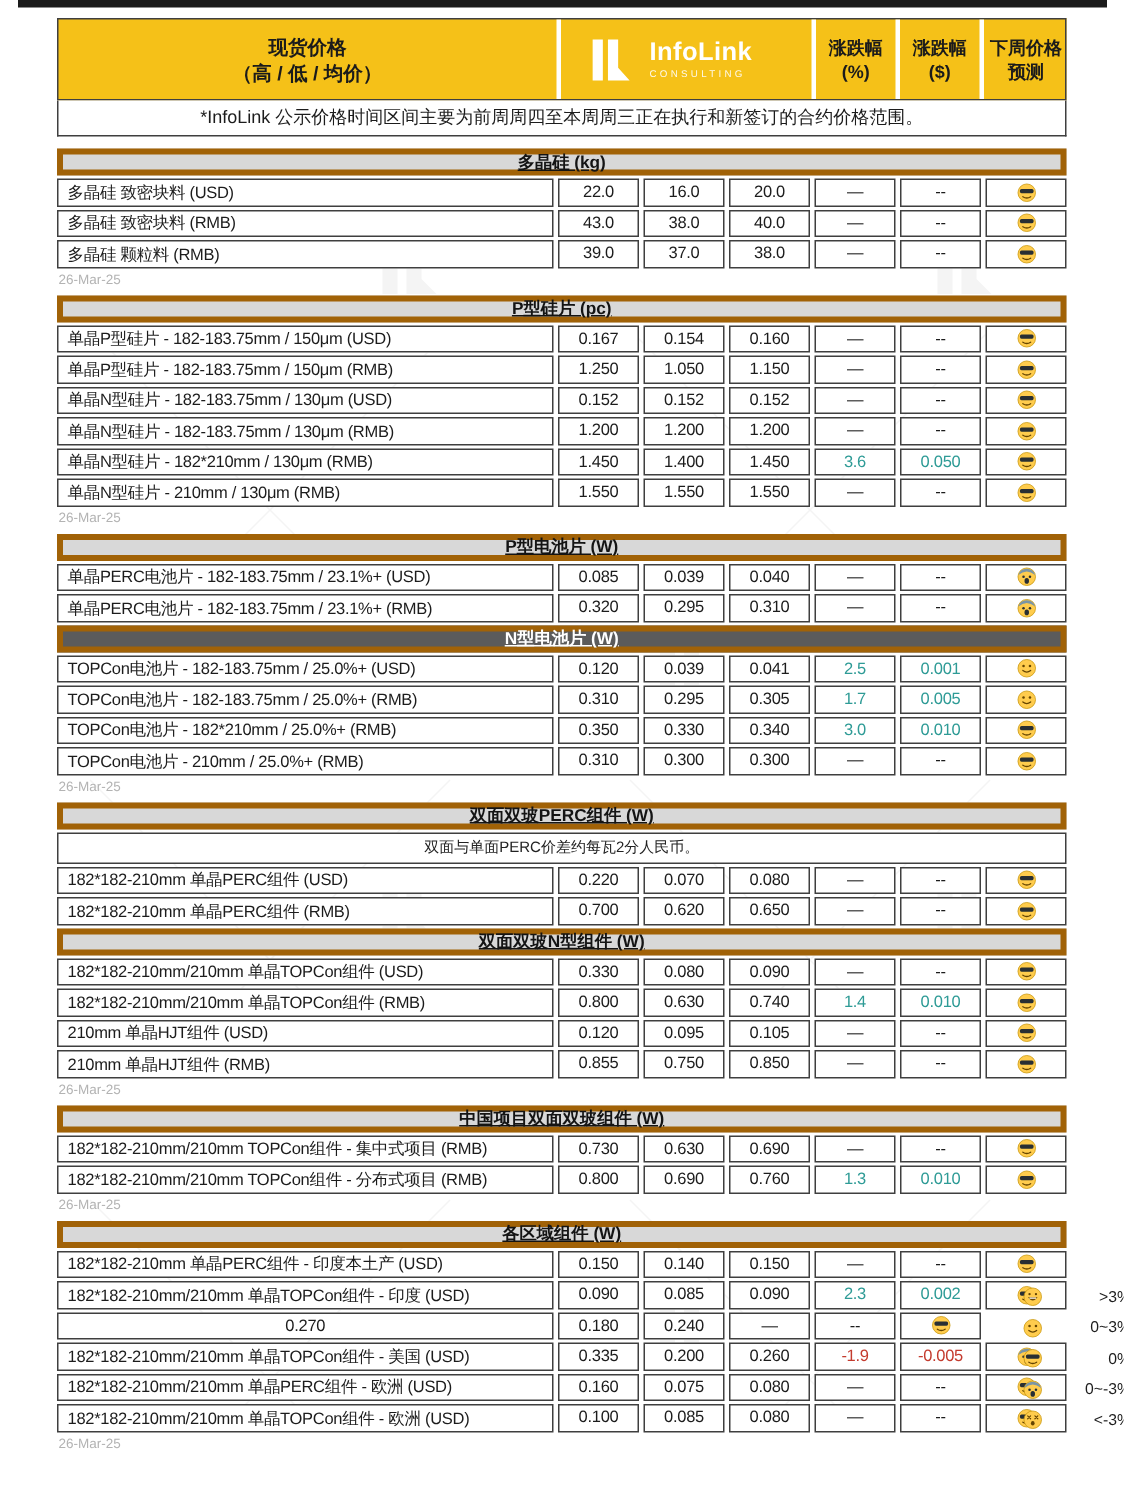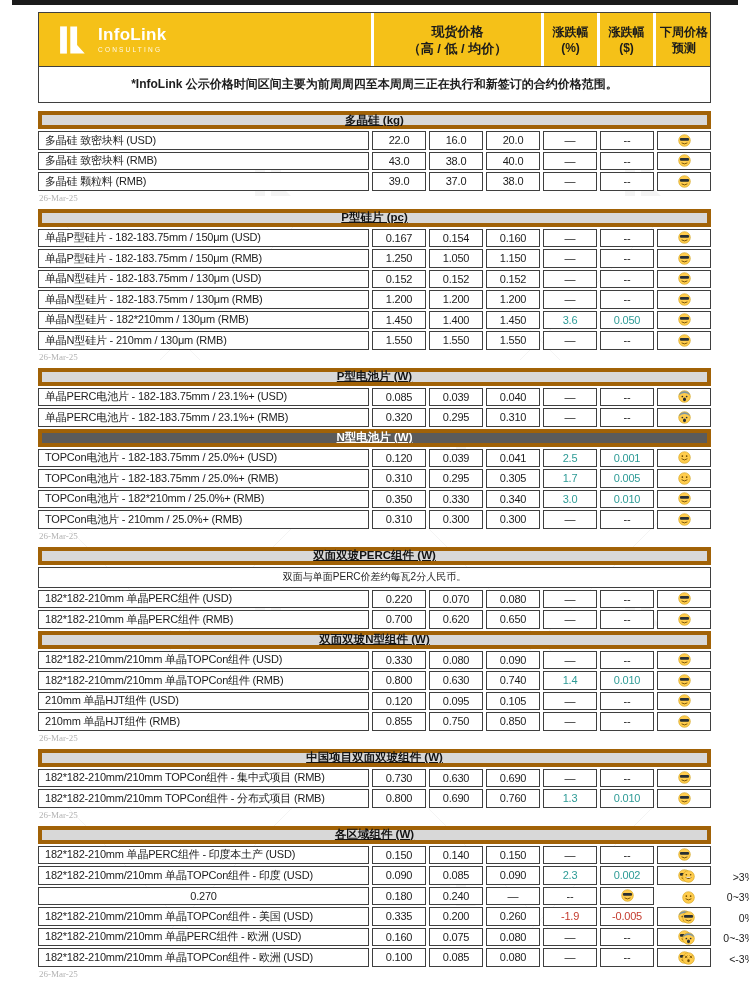--- a/index.html
+++ b/index.html
@@ -29,22 +29,22 @@
   .mh-cell + .mh-cell { border-left: 3px solid #ffffff; }
   .mh-title { font-weight: bold; font-size: 13px; line-height: 17px; color: #1b1b1b; text-align: center; }
   .mh-sub   { font-weight: bold; font-size: 12px; line-height: 16px; color: #1b1b1b; text-align: center; }
   #brand { flex-direction: row; justify-content: flex-start; padding-left: 16px; gap: 9px; }
   #brand-text { display: flex; flex-direction: column; }
   #brand-name { color: #fff; font-weight: bold; font-size: 17px; letter-spacing: .3px; line-height: 18px; }
   #brand-sub  { color: rgba(255,255,255,.9); font-size: 6.5px; letter-spacing: 2.2px; margin-top: 2px; }
   
   #note-row {
     border: 1px solid #3f3f3f; border-top: none;
-    height: 36px; display: flex; align-items: center; justify-content: center;
-    font-weight: bold; font-size: 12px; background: #fff;
+    height: 24px; display: flex; align-items: center; justify-content: center;
+    font-weight: normal; font-size: 12px; background: #fff;
   }
   
   #blocks { margin-top: 8px; }
   .block-wrap { position: relative; }
   .sec-header {
     margin-top: 2px; height: 18px; border: 4px solid #a16207;
     display: flex; align-items: center; justify-content: center;
     font-weight: bold; font-size: 11.5px; text-decoration: underline;
   }
   .sec-header.light { background: #d8d8d8; color: #141414; }
@@ -63,21 +63,21 @@
   .cell {
     border: 1px solid #3f3f3f; background: #fff; height: 18.5px;
     display: flex; align-items: center; justify-content: center;
     font-size: 11px; letter-spacing: -0.2px;
   }
   .cell.lbl { justify-content: flex-start; padding-left: 6px; }
   .cell.pos { color: #2E9B96; }
   .cell.neg { color: #C43B2E; }
   .date-stamp {
     font-size: 9px; color: #b3b3b3; margin: 2px 0 5px 1px; height: 11px;
-    font-family: Liberation Serif, serif; letter-spacing: 0;
+    font-family: Liberation Sans, sans-serif; letter-spacing: 0;
   }
   
   .legend {
     position: absolute; left: 644px; width: 72px;
     display: flex; flex-direction: column;
   }
   .legend-item {
     height: 20.5px; display: flex; align-items: center; justify-content: space-between;
   }
   .legend-label { font-size: 10.5px; color: #1c1c1c; }
@@ -102,33 +102,33 @@
     <path d="M255 490 h10 v36 h-10z M271 490 h10 v26 l10 10 h-20z"></path>
     <path d="M625 490 h10 v36 h-10z M641 490 h10 v26 l10 10 h-20z"></path>
     <path d="M440 330 h10 v36 h-10z M456 330 h10 v26 l10 10 h-20z"></path>
     <path d="M440 770 h10 v36 h-10z M456 770 h10 v26 l10 10 h-20z"></path>
   </g>
 </svg>
 
 <div id="page">
 
   <div id="masthead">
+    <div class="mh-cell">
+      <span class="mh-title">现货价格</span>
+      <span class="mh-title">（高 / 低 / 均价）</span>
+    </div>
     <div class="mh-cell" id="brand">
       <svg width="34" height="34" viewBox="0 0 40 40">
         <path fill="#ffffff" d="M6 4 h8 v32 h-8 z"></path>
         <path fill="#ffffff" d="M18 4 h8 v22 l9 10 h-17 z"></path>
       </svg>
       <div id="brand-text">
         <span id="brand-name">InfoLink</span>
         <span id="brand-sub">CONSULTING</span>
       </div>
-    </div>
-    <div class="mh-cell">
-      <span class="mh-title">现货价格</span>
-      <span class="mh-title">（高 / 低 / 均价）</span>
     </div>
     <div class="mh-cell">
       <span class="mh-sub">涨跌幅</span>
       <span class="mh-sub">(%)</span>
     </div>
     <div class="mh-cell">
       <span class="mh-sub">涨跌幅</span>
       <span class="mh-sub">($)</span>
     </div>
     <div class="mh-cell">

